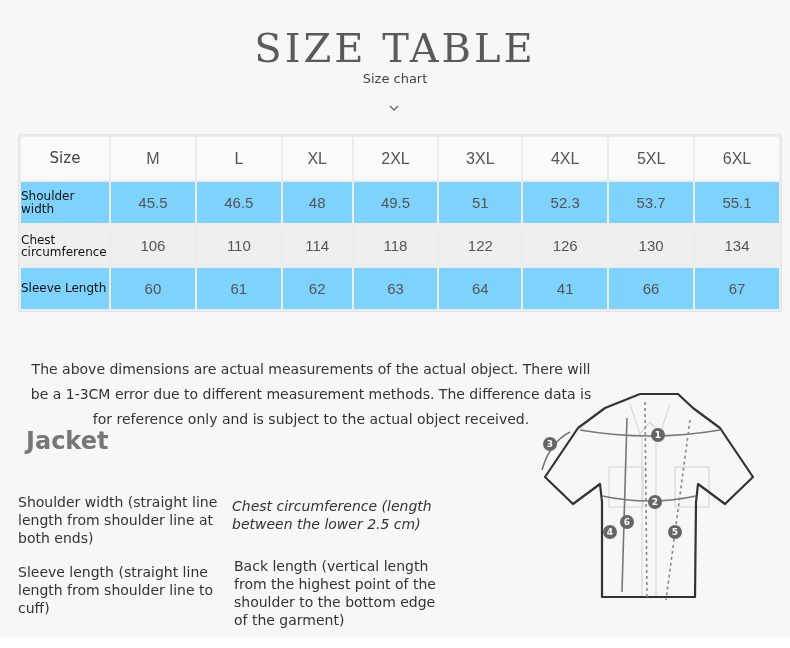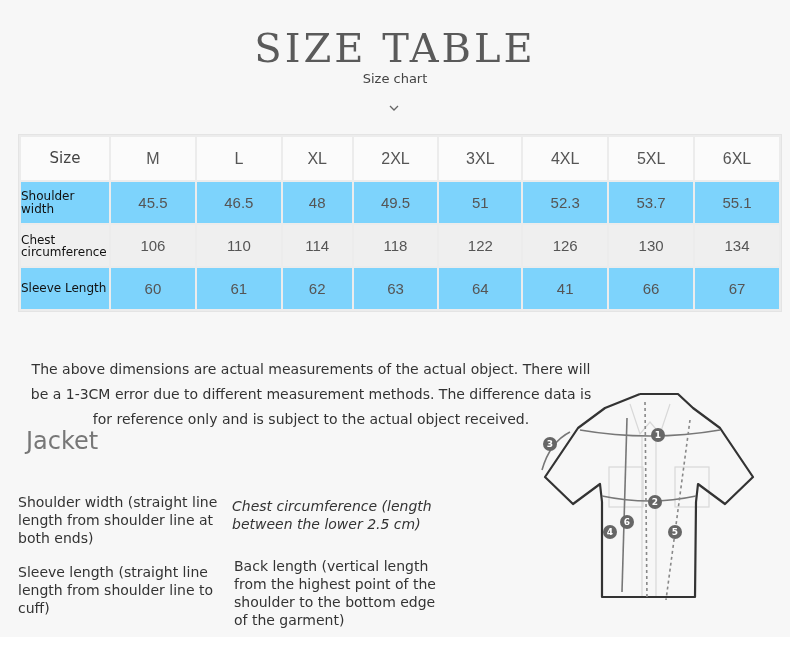--- a/index.html
+++ b/index.html
@@ -43,20 +43,21 @@
     font-size: 12px; line-height: 13px;
   }
   .size-table td.rowlabel.small { font-size: 12px; line-height: 12px; }
   .note {
     position: absolute; left: 26px; top: 357px; width: 570px;
     font-size: 14px; color: #333; line-height: 25px; text-align: center;
   }
   .section-title {
     position: absolute; left: 26px; top: 426px; font-size: 24px; color: #777;
     line-height: 30px;
+    font-weight: bold;
   }
   .desc {
     position: absolute; font-size: 14px; color: #333; line-height: 18px; margin-top: 28px;
   }
   .diagram { position: absolute; left: 530px; top: 392px; width: 240px; height: 216px; }
 </style>
 </head>
 <body>
 
 <div class="page">

